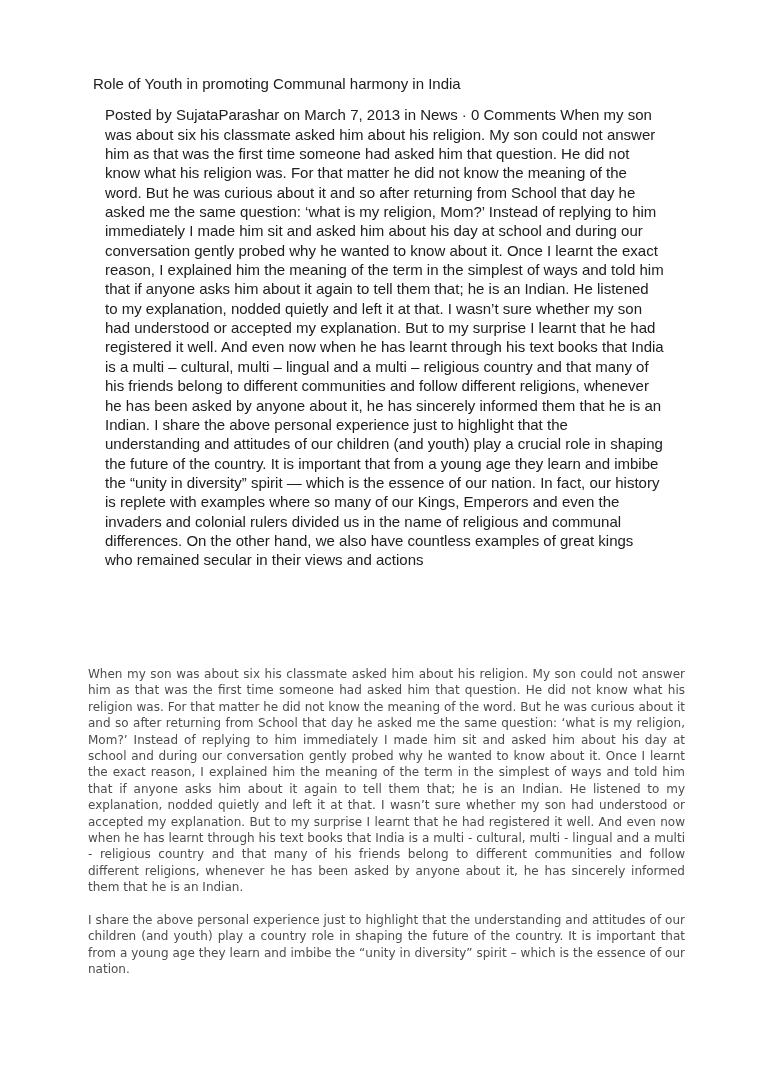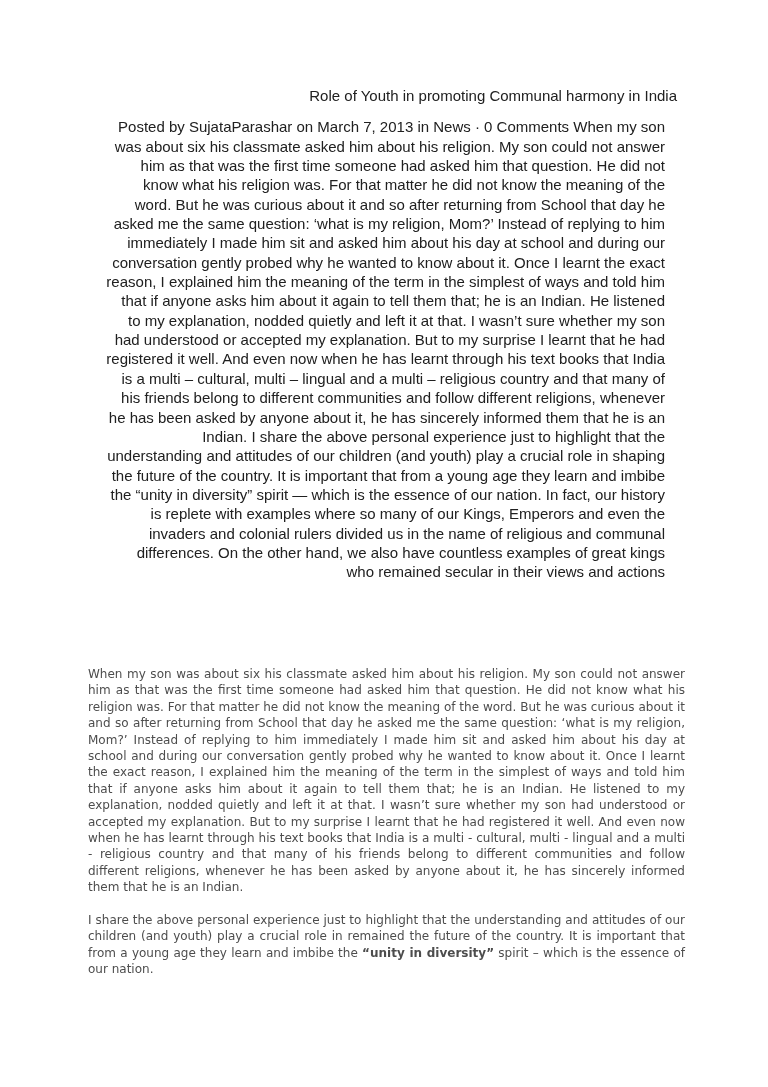--- a/index.html
+++ b/index.html
@@ -13,56 +13,56 @@
     background:var(--page-bg);
     position:relative;
     overflow:hidden;
   }
   .page{
     position:absolute;inset:0;
     background:var(--page-bg);
   }
   .top-block{
     position:absolute;
-    left:93px;top:86px;width:584px;
+    left:93px;top:74px;width:584px;
     font-family:"Liberation Sans", sans-serif;
     font-size:15px;
     line-height:19.35px;
     color:var(--top-text);
-    text-align:right;
+    text-align:left;
   }
   .top-block .title{
     font-weight:normal;
     font-size:15px;
     margin:0;
   }
   .top-block .article-paragraph{
     margin:12px;
   }
   .bottom-block{
     position:absolute;
     left:88px;top:666px;width:597px;
     font-family:"DejaVu Sans", sans-serif;
     font-size:12px;
     line-height:16.4px;
     color:var(--bottom-text);
     text-align:justify;
   }
   .bottom-block p{margin:0;}
   .bottom-block p + p{margin-top:16px;}
-  .bold-phrase{font-weight:bold;}
+  .bold-phrase{font-weight:normal;}
 </style>
 </head>
 <body>
 
 <div class="page">
 
   <div class="top-block">
     <div class="title">Role of Youth in promoting Communal harmony in India</div>
     <div class="article-paragraph"><span>Posted by SujataParashar on March 7, 2013 in News · 0 Comments</span><span> </span><span>When my son was about six his classmate asked him about his religion. My son could not answer him as that was the first time someone had asked him that question. He did not know what his religion was. For that matter he did not know the meaning of the word. But he was curious about it and so after returning from School that day he asked me the same question: ‘what is my religion, Mom?’ Instead of replying to him immediately I made him sit and asked him about his day at school and during our conversation gently probed why he wanted to know about it. Once I learnt the exact reason, I explained him the meaning of the term in the simplest of ways and told him that if anyone asks him about it again to tell them that; he is an Indian. He listened to my explanation, nodded quietly and left it at that. I wasn’t sure whether my son had understood or accepted my explanation. But  to my surprise I learnt that he had registered it well. And even now when he has learnt through his text books that India is a multi – cultural, multi – lingual and a multi – religious country and that many of his friends belong to different communities and follow different religions, whenever he has been asked by anyone about it, he has sincerely informed them that he is an Indian. I share the above personal experience just to highlight that the understanding and attitudes of our children (and youth) play a crucial role in shaping the future of the country. It is important that from a young age they learn and imbibe the “unity in diversity” spirit — which is the essence of our nation. In fact, our history is replete with examples where so many of our Kings, Emperors and even the invaders and colonial rulers divided us in the name of religious and communal differences. On the other hand, we also have countless examples of great kings who remained secular in their views and actions</span></div>
   </div>
 
   <div class="bottom-block">
     <p>When my son was about six his classmate asked him about his religion. My son could not answer him as that was the first time someone had asked him that question. He did not know what his religion was. For that matter he did not know the meaning of the word. But he was curious about it and so after returning from School that day he asked me the same question: ‘what is my religion, Mom?’ Instead of replying to him immediately I made him sit and asked him about his day at school and during our conversation gently probed why he wanted to know about it. Once I learnt the exact reason, I explained him the meaning of the term in the simplest of ways and told him that if anyone asks him about it again to tell them that; he is an Indian. He listened to my explanation, nodded quietly and left it at that. I wasn’t sure whether my son had understood or accepted my explanation. But  to my surprise I learnt that he had registered it well. And even now when he has learnt through his text books that India is a multi - cultural, multi - lingual and a multi - religious country and that many of his friends belong to different communities and follow different religions, whenever he has been asked by anyone about it, he has sincerely informed them that he is an Indian.</p>
-    <p><span>I share the above personal experience just to highlight that the understanding and attitudes of our children (and youth) play a crucial role in remained the future of the country. It is important that from a young age they learn and imbibe the </span><span class="bold-phrase">“unity in diversity”</span><span> spirit – which is the essence of our nation.</span></p>
+    <p><span>I share the above personal experience just to highlight that the understanding and attitudes of our children (and youth) play a country role in shaping the future of the country. It is important that from a young age they learn and imbibe the </span><span class="bold-phrase">“unity in diversity”</span><span> spirit – which is the essence of our nation.</span></p>
   </div>
 
 </div>
 
 </body></html>

